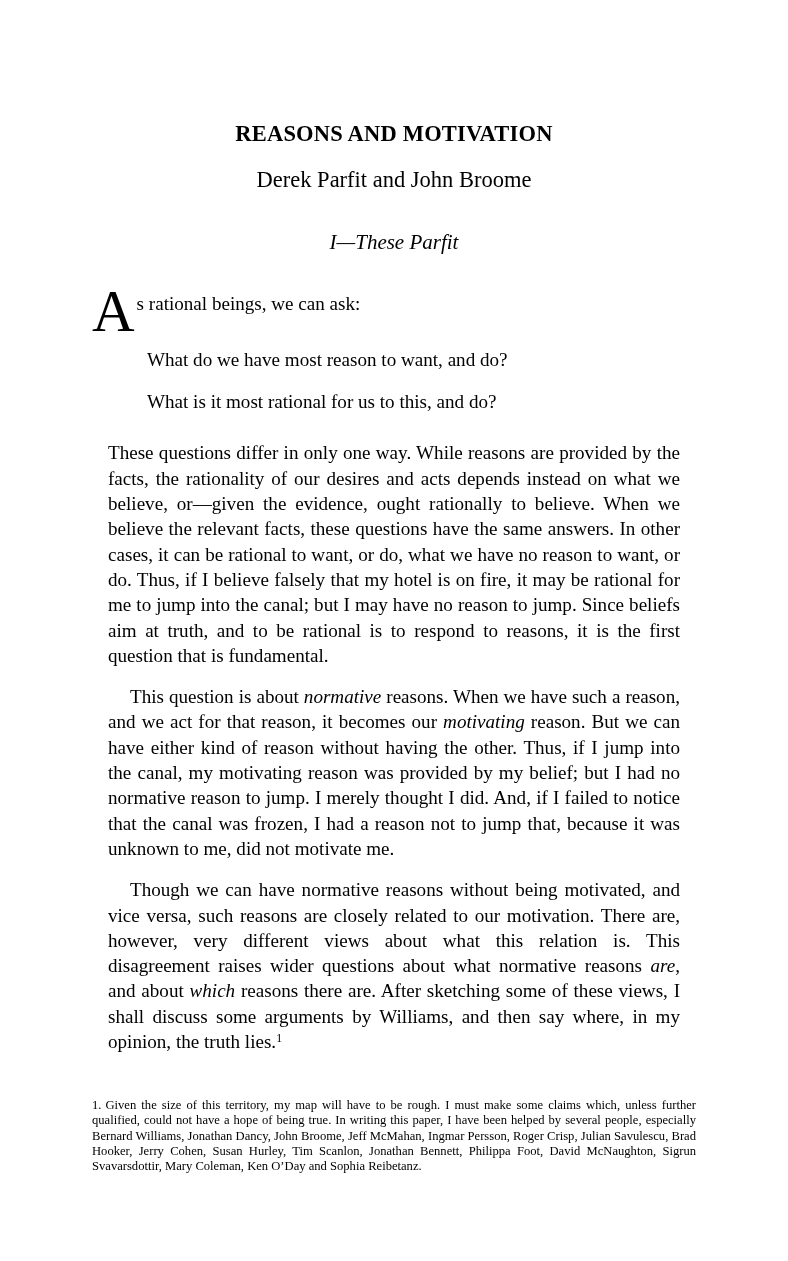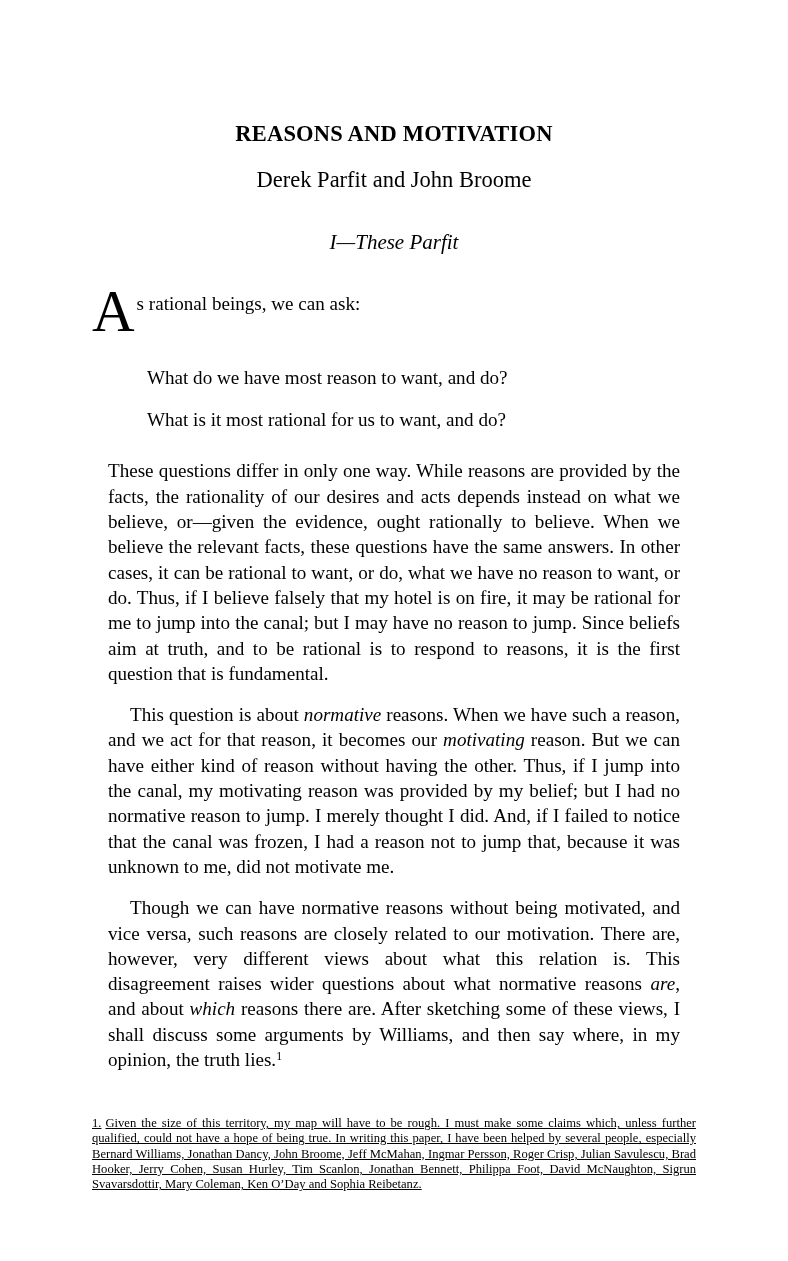--- a/index.html
+++ b/index.html
@@ -80,37 +80,36 @@
     margin: 8px;
     padding-top: 6px;
   }
 
   .question {
     font-size: 19.1px;
     line-height: 25.3px;
     margin: 0;
     padding-left: 55px;
   }
-  .q1 { margin-top: 18px; }
+  .q1 { }
   .q2 { margin-top: 17px; }
 
   sup.fn-ref {
     font-size: 0.62em;
     vertical-align: 0.52em;
     line-height: 0;
   }
 
   
   .footnote {
     margin-top: 44px;
     font-size: 12.6px;
     line-height: 15.2px;
     text-align: justify;
     text-justify: inter-word;
-    text-decoration: underline;
   }
   .footnote .fn-num { margin-right: 4px; }
 
   i { font-style: italic; }
 </style>
 </head>
 <body>
 
 <div class="page">
 
@@ -122,21 +121,21 @@
 
   <div class="body-block">
 
     <div class="opening">
       <span class="dropcap">A</span>
       <p class="opening-line">s rational beings, we can ask:</p>
     </div>
 
     <p class="question q1">What do we have most reason to want, and do?</p>
 
-    <p class="question q2">What is it most rational for us to want, and do?</p>
+    <p class="question q2">What is it most rational for us to this, and do?</p>
 
     <p class="body" style="margin-top:26px;">These questions differ in only one way. While reasons are provided by the facts, the rationality of our desires and acts depends instead on what we believe, or—given the evidence, ought rationally to believe. When we believe the relevant facts, these questions have the same answers. In other cases, it can be rational to want, or do, what we have no reason to want, or do. Thus, if I believe falsely that my hotel is on fire, it may be rational for me to jump into the canal; but I may have no reason to jump. Since beliefs aim at truth, and to be rational is to respond to reasons, it is the first question that is fundamental.</p>
 
     <p class="body indent"><span>This question is about </span><i>normative</i><span> reasons. When we have such a reason, and we act for that reason, it becomes our </span><i>motivating</i><span> reason. But we can have either kind of reason without having the other. Thus, if I jump into the canal, my motivating reason was provided by my belief; but I had no normative reason to jump. I merely thought I did. And, if I failed to notice that the canal was frozen, I had a reason not to jump that, because it was unknown to me, did not motivate me.</span></p>
 
     <p class="body indent"><span>Though we can have normative reasons without being motivated, and vice versa, such reasons are closely related to our motivation. There are, however, very different views about what this relation is. This disagreement raises wider questions about what normative reasons </span><i>are</i><span>, and about </span><i>which</i><span> reasons there are. After sketching some of these views, I shall discuss some arguments by Williams, and then say where, in my opinion, the truth lies.</span><sup class="fn-ref">1</sup></p>
 
   </div>
 
   <div class="footnote"><span class="fn-num">1.</span><span>Given the size of this territory, my map will have to be rough. I must make some claims which, unless further qualified, could not have a hope of being true. In writing this paper, I have been helped by several people, especially Bernard Williams, Jonathan Dancy, John Broome, Jeff McMahan, Ingmar Persson, Roger Crisp, Julian Savulescu, Brad Hooker, Jerry Cohen, Susan Hurley, Tim Scanlon, Jonathan Bennett, Philippa Foot, David McNaughton, Sigrun Svavarsdottir, Mary Coleman, Ken O’Day and Sophia Reibetanz.</span></div>

